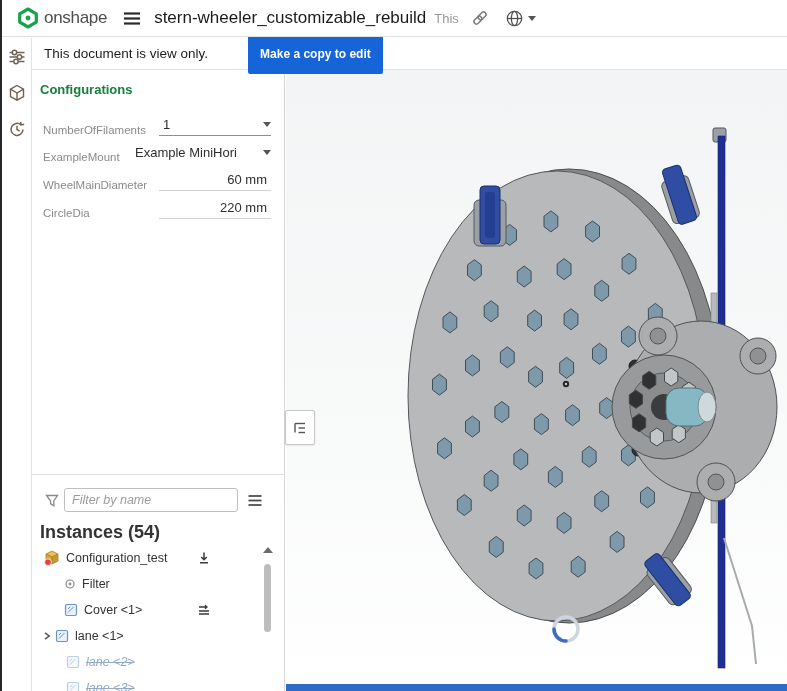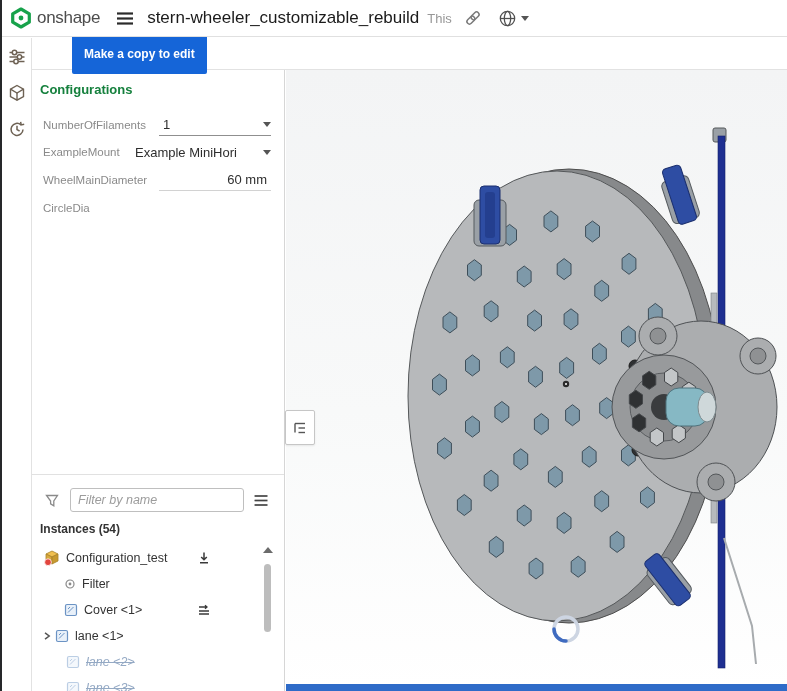--- a/index.html
+++ b/index.html
@@ -1,58 +1,58 @@
 <!DOCTYPE html>
 <html><head>
 <meta charset="utf-8">
 <style>
   *{box-sizing:border-box;margin:0;padding:0}
   body{font-family:"Liberation Sans","DejaVu Sans",sans-serif;background:#e9e9e9}
   .app{position:relative;width:787px;height:691px;background:#fff;overflow:hidden}
   .win-edge{position:absolute;left:0;top:0;bottom:0;width:2px;background:#26282a;z-index:50}
 
   
-  .topbar{position:absolute;left:0;top:0;right:0;height:37px;background:#fff;border-bottom:1px solid #e0e0e0;display:flex;align-items:center;padding-left:10px;z-index:20}
+  .topbar{position:absolute;left:0;top:0;right:0;height:37px;background:#fff;border-bottom:1px solid #e0e0e0;display:flex;align-items:center;padding-left:17px;z-index:20}
   .logo-mark{width:22px;height:22px;flex:none}
   .logo-text{font-size:17px;color:#4d4d4d;margin-left:5px;font-weight:500;letter-spacing:-0.3px}
   .menu-btn{margin-left:16px;display:flex;align-items:center;cursor:pointer}
   .doc-title{margin-left:13px;font-size:17px;font-weight:normal;color:#1b1b1b;white-space:nowrap}
   .ws-label{margin-left:8px;font-size:13px;color:#979797}
   .hdr-ic{margin-left:12px;display:flex;align-items:center}
   .caret{width:0;height:0;border-left:4px solid transparent;border-right:4px solid transparent;border-top:5px solid #555;margin-left:4px}
 
   
   .rail{position:absolute;left:2px;top:38px;width:30px;bottom:0;background:#fff;border-right:1px solid #e2e2e2;display:flex;flex-direction:column;align-items:center;padding-top:8px;gap:14px;z-index:15}
   .rail-btn{width:22px;height:22px;display:flex;align-items:center;justify-content:center;cursor:pointer}
 
   
   .viewonly{position:absolute;left:32px;top:38px;right:0;height:32px;background:#fff;border-bottom:1px solid #e2e2e2;display:flex;align-items:center;z-index:10}
   .vo-msg{margin-left:12px;font-size:13.5px;color:#1c1c1c}
   .copy-btn{margin-left:40px;height:40px;padding:0 12px;background:#1565d8;color:#fff;font-size:12px;font-weight:bold;border:none;border-radius:2px;display:flex;align-items:center;cursor:pointer}
 
   
   .panel{position:absolute;left:32px;top:70px;width:253px;bottom:0;background:#fff;border-right:1px solid #d6d6d6;z-index:5}
   .cfg-title{position:absolute;left:8px;top:12px;font-size:13px;font-weight:bold;color:#15803d}
-  .field-row{position:absolute;left:11px;right:13px;height:22px;display:flex;align-items:center}
+  .field-row{position:absolute;left:11px;right:13px;height:22px;display:flex;align-items:flex-end}
   .f-label{font-size:11.5px;color:#8a8a8a;flex:none}
   .f-val{margin-left:auto;display:flex;align-items:center;font-size:13px;color:#2e2e2e;height:22px}
   .u-dark{border-bottom:1px solid #8f8f8f}
   .u-light{border-bottom:1px solid #d2d2d2}
   .f-val .num{padding:0 4px}
   .val-box{display:flex;align-items:center;justify-content:space-between}
   .r-align{justify-content:flex-end}
   .divider{position:absolute;left:0;right:0;top:404px;border-top:1px solid #e1e1e1}
 
   .filter-row{position:absolute;left:0;right:0;top:416px;height:28px;display:flex;align-items:center}
   .filter-funnel{margin-left:12px;display:flex}
-  .filter-input{margin-left:10px;width:174px;height:24px;border:1px solid #bfbfbf;border-radius:3px;font-size:12.5px;padding:0 7px;color:#4c1d95;outline:none}
+  .filter-input{margin-left:4px;width:174px;height:24px;border:1px solid #bfbfbf;border-radius:3px;font-size:12.5px;padding:0 7px;color:#4c1d95;outline:none}
   .filter-input::placeholder{font-style:italic;color:#9c9c9c}
   .listview-btn{margin-left:9px;display:flex;cursor:pointer}
 
-  .inst-title{position:absolute;left:8px;top:452px;font-size:12px;font-weight:bold;color:#333}
+  .inst-title{position:absolute;left:8px;top:452px;font-size:18px;font-weight:bold;color:#333}
 
   .tree-row{position:absolute;left:0;right:0;height:26px;display:flex;align-items:center;font-size:12.5px;color:#333;cursor:pointer}
   .ticon{display:flex;flex:none;margin-right:6px}
   .tlabel{white-space:nowrap}
   .chev{display:flex;flex:none;margin-right:3px}
   .row-action{position:absolute;left:165px;top:50%;transform:translateY(-50%);display:flex;cursor:pointer}
   .suppressed .tlabel{color:#94a9c4;text-decoration:line-through;font-style:italic}
   .suppressed .ticon{opacity:.45}
 
   .scroll-up{position:absolute;left:231px;top:477px;width:0;height:0;border-left:5px solid transparent;border-right:5px solid transparent;border-bottom:6px solid #6b6b6b}
@@ -139,20 +139,21 @@
           <g fill="none" stroke="#6e6254" stroke-width="1.5">
             <path d="M15 9.5a6 6 0 1 1-2-4.6"></path>
             <polyline points="12.6,1.8 13.2,4.9 16.2,4.3"></polyline>
             <polyline points="9,5.8 9,9.6 11.6,11"></polyline>
           </g>
         </svg>
     </span>
   </div>
 
   <div class="viewonly">
+    <span class="vo-msg">This document is view only.</span>
     <button class="copy-btn">Make a copy to edit</button>
   </div>
 
   <div class="panel">
     <div class="cfg-title">Configurations</div>
 
     <div class="field-row" style="top:44px">
       <span class="f-label">NumberOfFilaments</span>
       <span class="f-val val-box u-dark" style="width:112px">
         <span class="num">1</span>
@@ -170,20 +171,23 @@
 
     <div class="field-row" style="top:99px">
       <span class="f-label">WheelMainDiameter</span>
       <span class="f-val val-box r-align u-light" style="width:112px">
         <span class="num">60 mm</span>
       </span>
     </div>
 
     <div class="field-row" style="top:127px">
       <span class="f-label">CircleDia</span>
+      <span class="f-val val-box r-align u-light" style="width:112px">
+        <span class="num">220 mm</span>
+      </span>
     </div>
 
     <div class="divider"></div>
 
     <div class="filter-row">
       <span class="filter-funnel">
         <svg width="16" height="15" viewBox="0 0 16 15">
             <path d="M2.5 2.5h11L9.8 8v4.8l-3.2-2V8z" fill="none" stroke="#8a8a8a" stroke-width="1.3"></path>
           </svg>
       </span>

